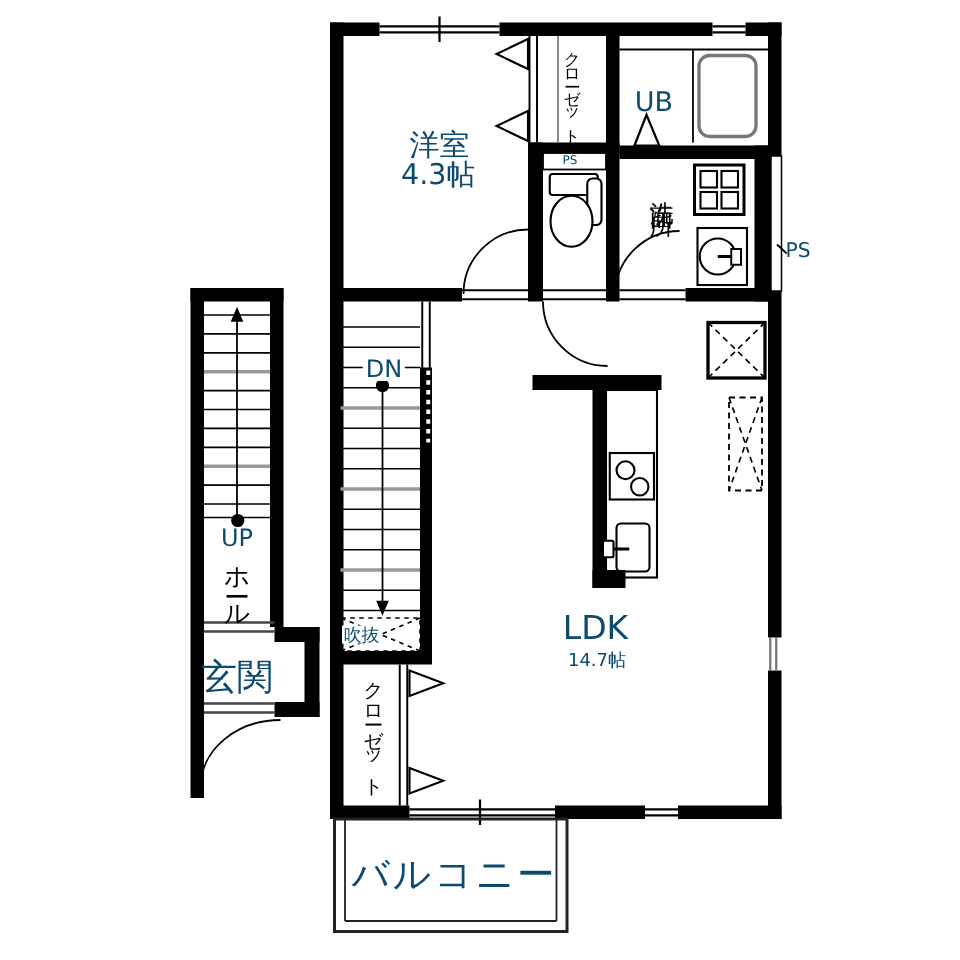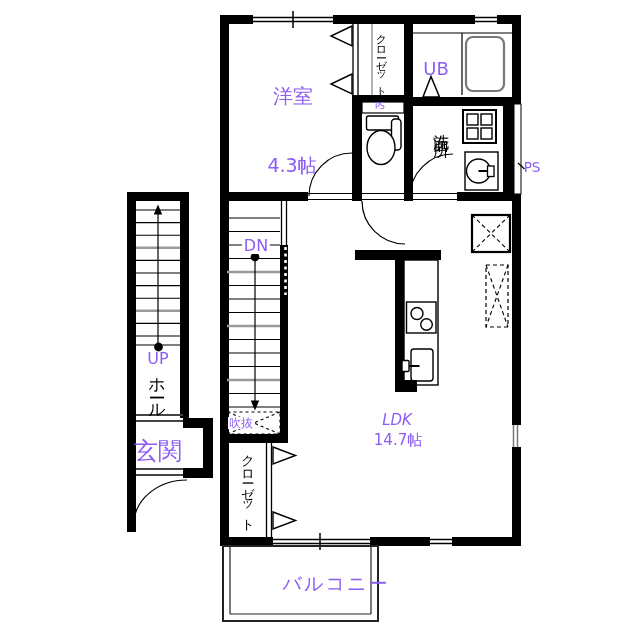--- a/index.html
+++ b/index.html
@@ -3,21 +3,21 @@
 <meta charset="utf-8">
 <style>
   html,body{margin:0;padding:0;background:#fff;}
   #stage{
     position:relative;width:640px;height:640px;background:#fff;overflow:hidden;
     font-family:"DejaVu Sans","Liberation Sans",sans-serif;color:#000;
   }
   #plan-svg{position:absolute;left:0;top:0;}
   .label{
     position:absolute;transform:translate(-50%,-50%);
-    white-space:nowrap;line-height:1;font-weight:500;color:#8b5cf6;
+    white-space:nowrap;line-height:1;font-weight:500;color:#0c4a6e;
   }
   .vlabel{
     position:absolute;transform:translateX(-50%);
     writing-mode:vertical-rl;text-orientation:upright;
     white-space:nowrap;line-height:1;font-weight:500;color:#000;
   }
   .bg-white{background:#fff;}
 </style>
 </head>
 <body>
@@ -203,29 +203,29 @@
 
   <g stroke="#222" fill="none">
     <rect x="223" y="546" width="155" height="75" stroke-width="2"></rect>
     <line x1="230" y1="546" x2="230" y2="614" stroke-width="1.2"></line>
     <line x1="371" y1="546" x2="371" y2="614" stroke-width="1.2"></line>
     <line x1="230" y1="614" x2="371" y2="614" stroke-width="1.2"></line>
   </g>
 </svg>
 
   <div class="label" style="left:293px;top:96px;font-size:20px;">洋室</div>
-  <div class="label" style="left:292px;top:117px;font-size:19px;margin-top:48px;">4.3帖</div>
+  <div class="label" style="left:292px;top:117px;font-size:19px;">4.3帖</div>
   <div class="vlabel" style="left:381px;top:26px;font-size:11px;letter-spacing:0.5px;">クローゼット</div>
   <div class="label" style="left:436px;top:69px;font-size:18px;">UB</div>
   <div class="vlabel" style="left:441px;top:121px;font-size:16px;letter-spacing:4px;">洗面所</div>
   <div class="label" style="left:380px;top:107px;font-size:8px;">PS</div>
   <div class="label" style="left:532px;top:168px;font-size:13.5px;">PS</div>
   <div class="label bg-white" style="left:256px;top:246px;font-size:16px;padding:0 2px;">DN</div>
   <div class="label" style="left:158px;top:359px;font-size:16px;">UP</div>
   <div class="vlabel" style="left:157px;top:366px;font-size:17px;letter-spacing:3px;">ホール</div>
   <div class="label" style="left:158px;top:451px;font-size:24px;">玄関</div>
   <div class="label bg-white" style="left:241px;top:423px;font-size:12px;padding:0 1px;">吹抜</div>
   <div class="vlabel" style="left:248px;top:445px;font-size:13px;letter-spacing:1px;">クローゼット</div>
-  <div class="label" style="left:397px;top:420px;font-size:15px;font-style:italic;">LDK</div>
-  <div class="label" style="left:398px;top:440px;font-size:15px;">14.7帖</div>
-  <div class="label" style="left:303px;top:583px;font-size:19px;letter-spacing:2px;margin-left:33px;">バルコニー</div>
+  <div class="label" style="left:397px;top:420px;font-size:22px;">LDK</div>
+  <div class="label" style="left:398px;top:440px;font-size:12px;">14.7帖</div>
+  <div class="label" style="left:303px;top:583px;font-size:25px;letter-spacing:2px;">バルコニー</div>
 
 </div>
 
 </body></html>

